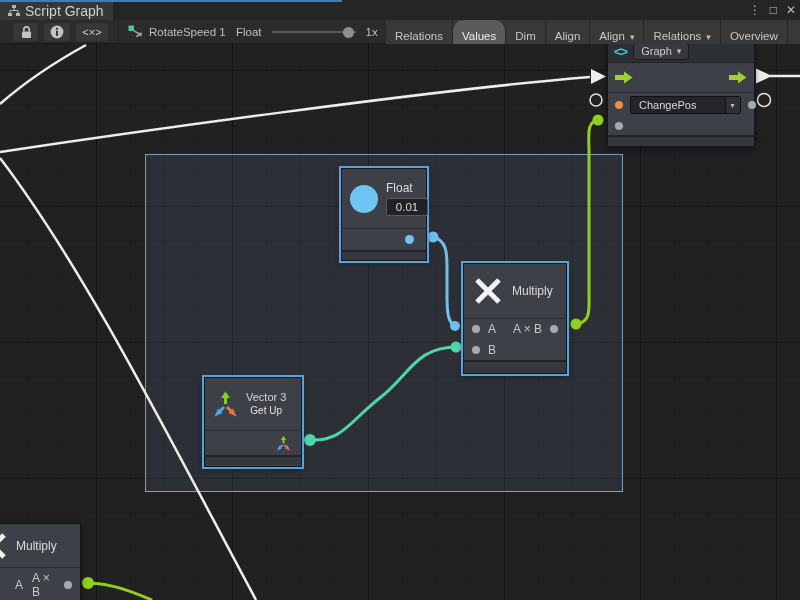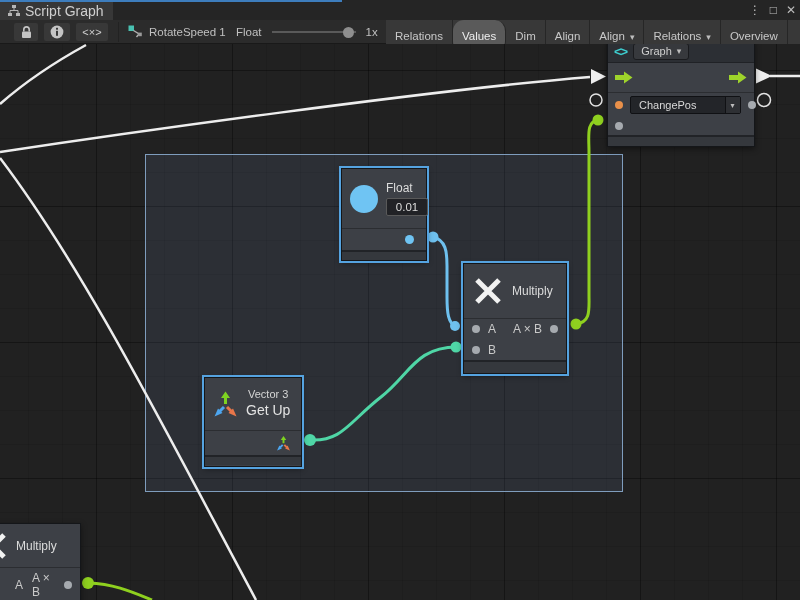--- a/index.html
+++ b/index.html
@@ -73,21 +73,21 @@
   #node-multiply .row { height:21px; display:flex; align-items:center; padding:0 8px; gap:8px;
     color:#c9c9c9; }
   #node-multiply .spacer { flex:1; }
   #node-multiply .node-footer { height:13px; }
 
   
   #node-vector { left:204px; top:377px; width:98px; height:90px; }
   #node-vector .ve-header { height:52px; display:flex; align-items:center; padding:8px 7px; gap:7px; }
   #node-vector .ve-col { display:flex; flex-direction:column; align-items:center; line-height:1.25; }
   #node-vector .ve-title { font-size:11px; color:#d5d5d5; }
-  #node-vector .ve-sub { font-size:14px; color:#e3e3e3; }
+  #node-vector .ve-sub { font-size:10px; color:#e3e3e3; }
   #node-vector .ve-body { height:25px; display:flex; align-items:center;
     justify-content:flex-end; padding:0 10px; }
   #node-vector .node-footer { height:10px; }
 
   
   #node-corner { left:-18px; top:523px; width:99px; height:90px; }
   #node-corner .mu-header { height:43px; display:flex; align-items:center; padding-left:4px; gap:8px;
     overflow:hidden; }
   #node-corner .row { height:34px; display:flex; align-items:center; padding:0 8px 0 32px; gap:9px;
     color:#c9c9c9; }

